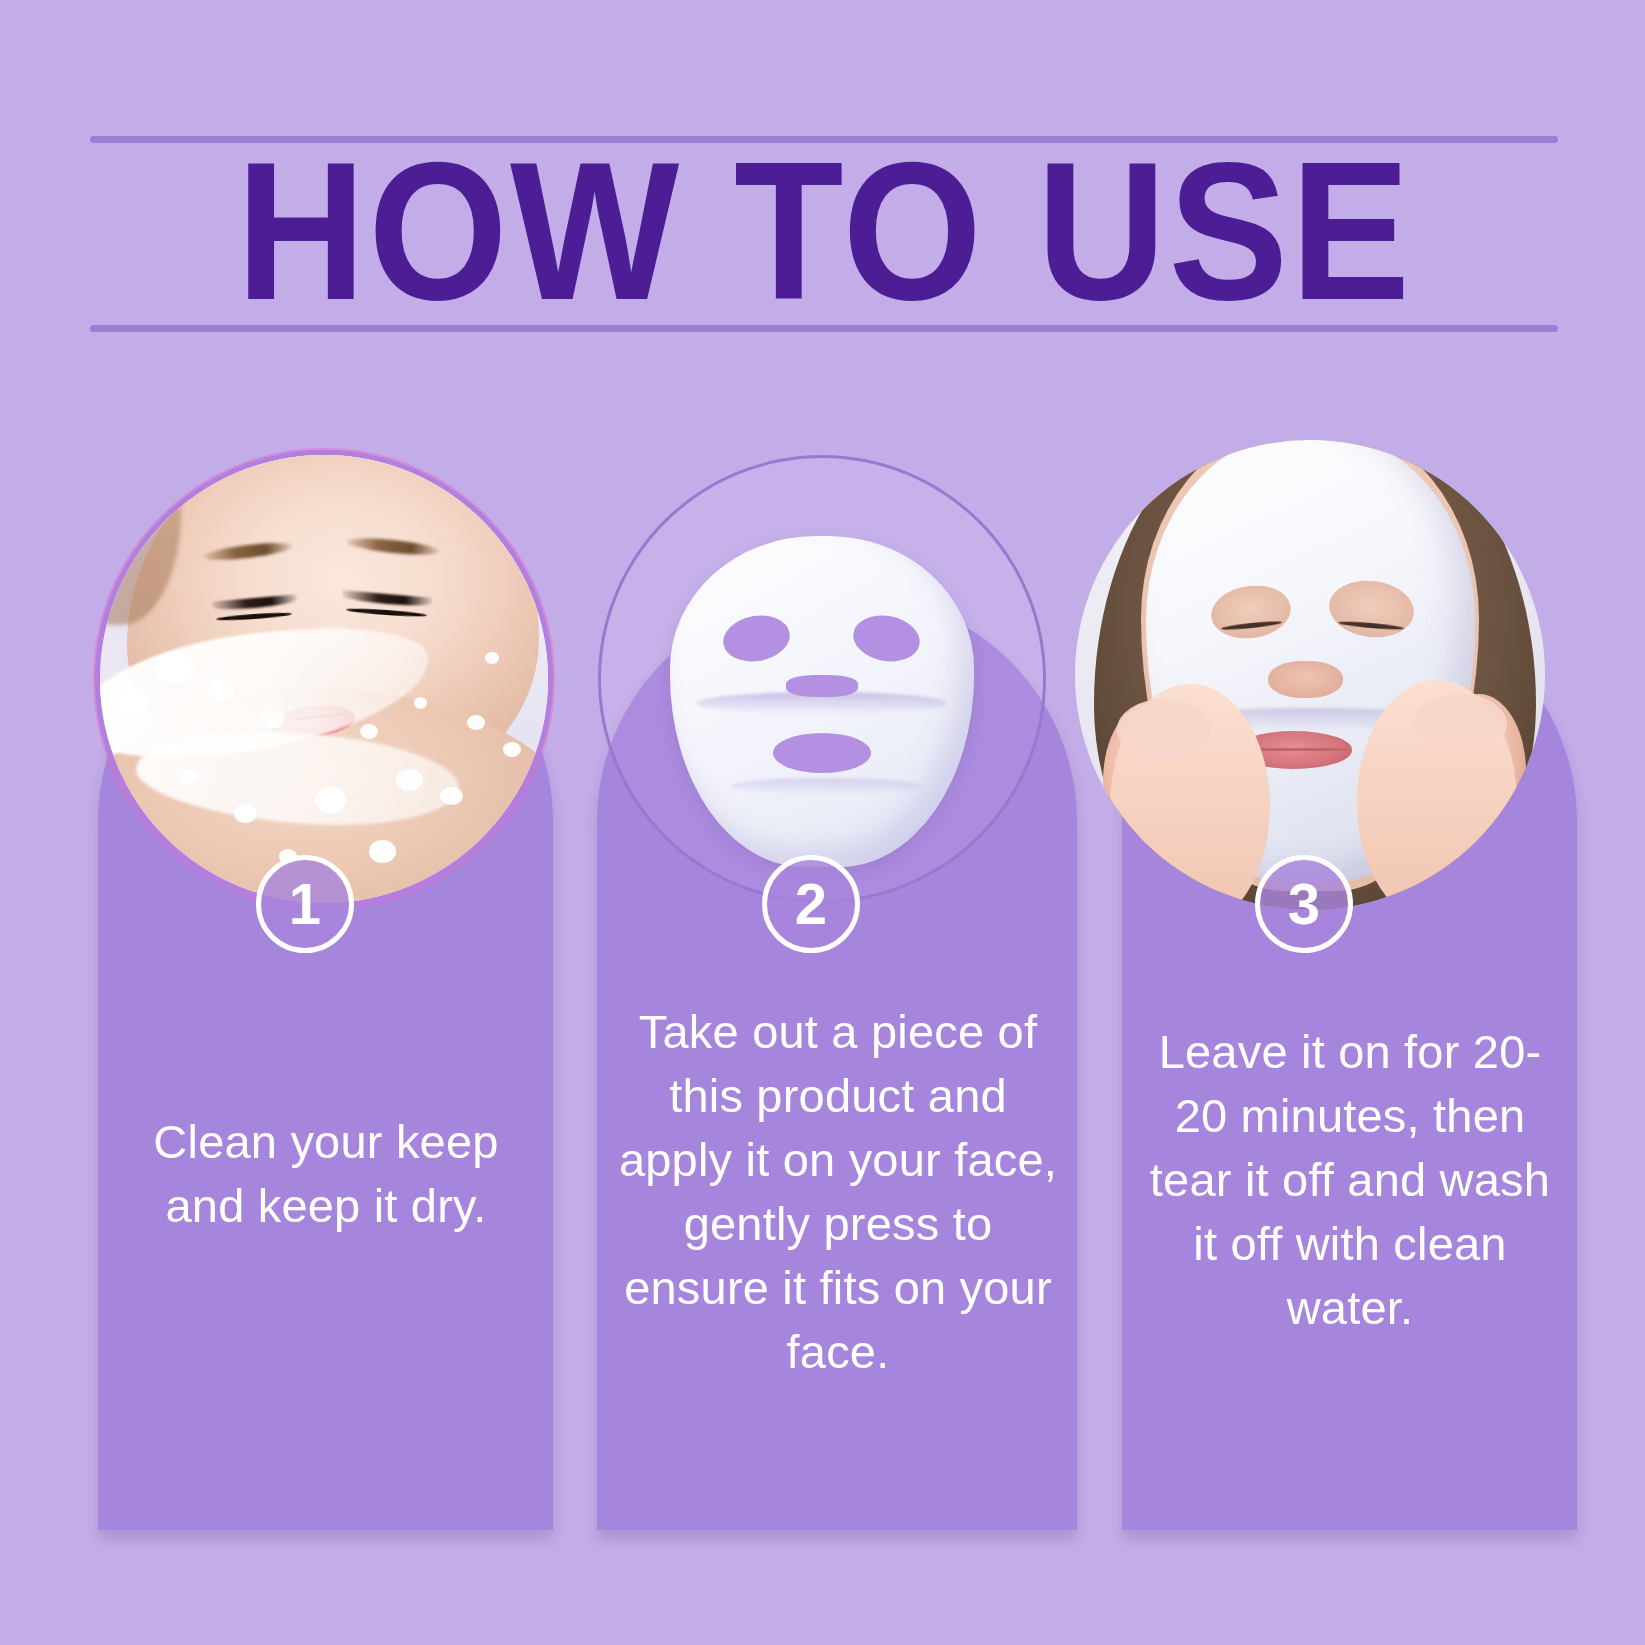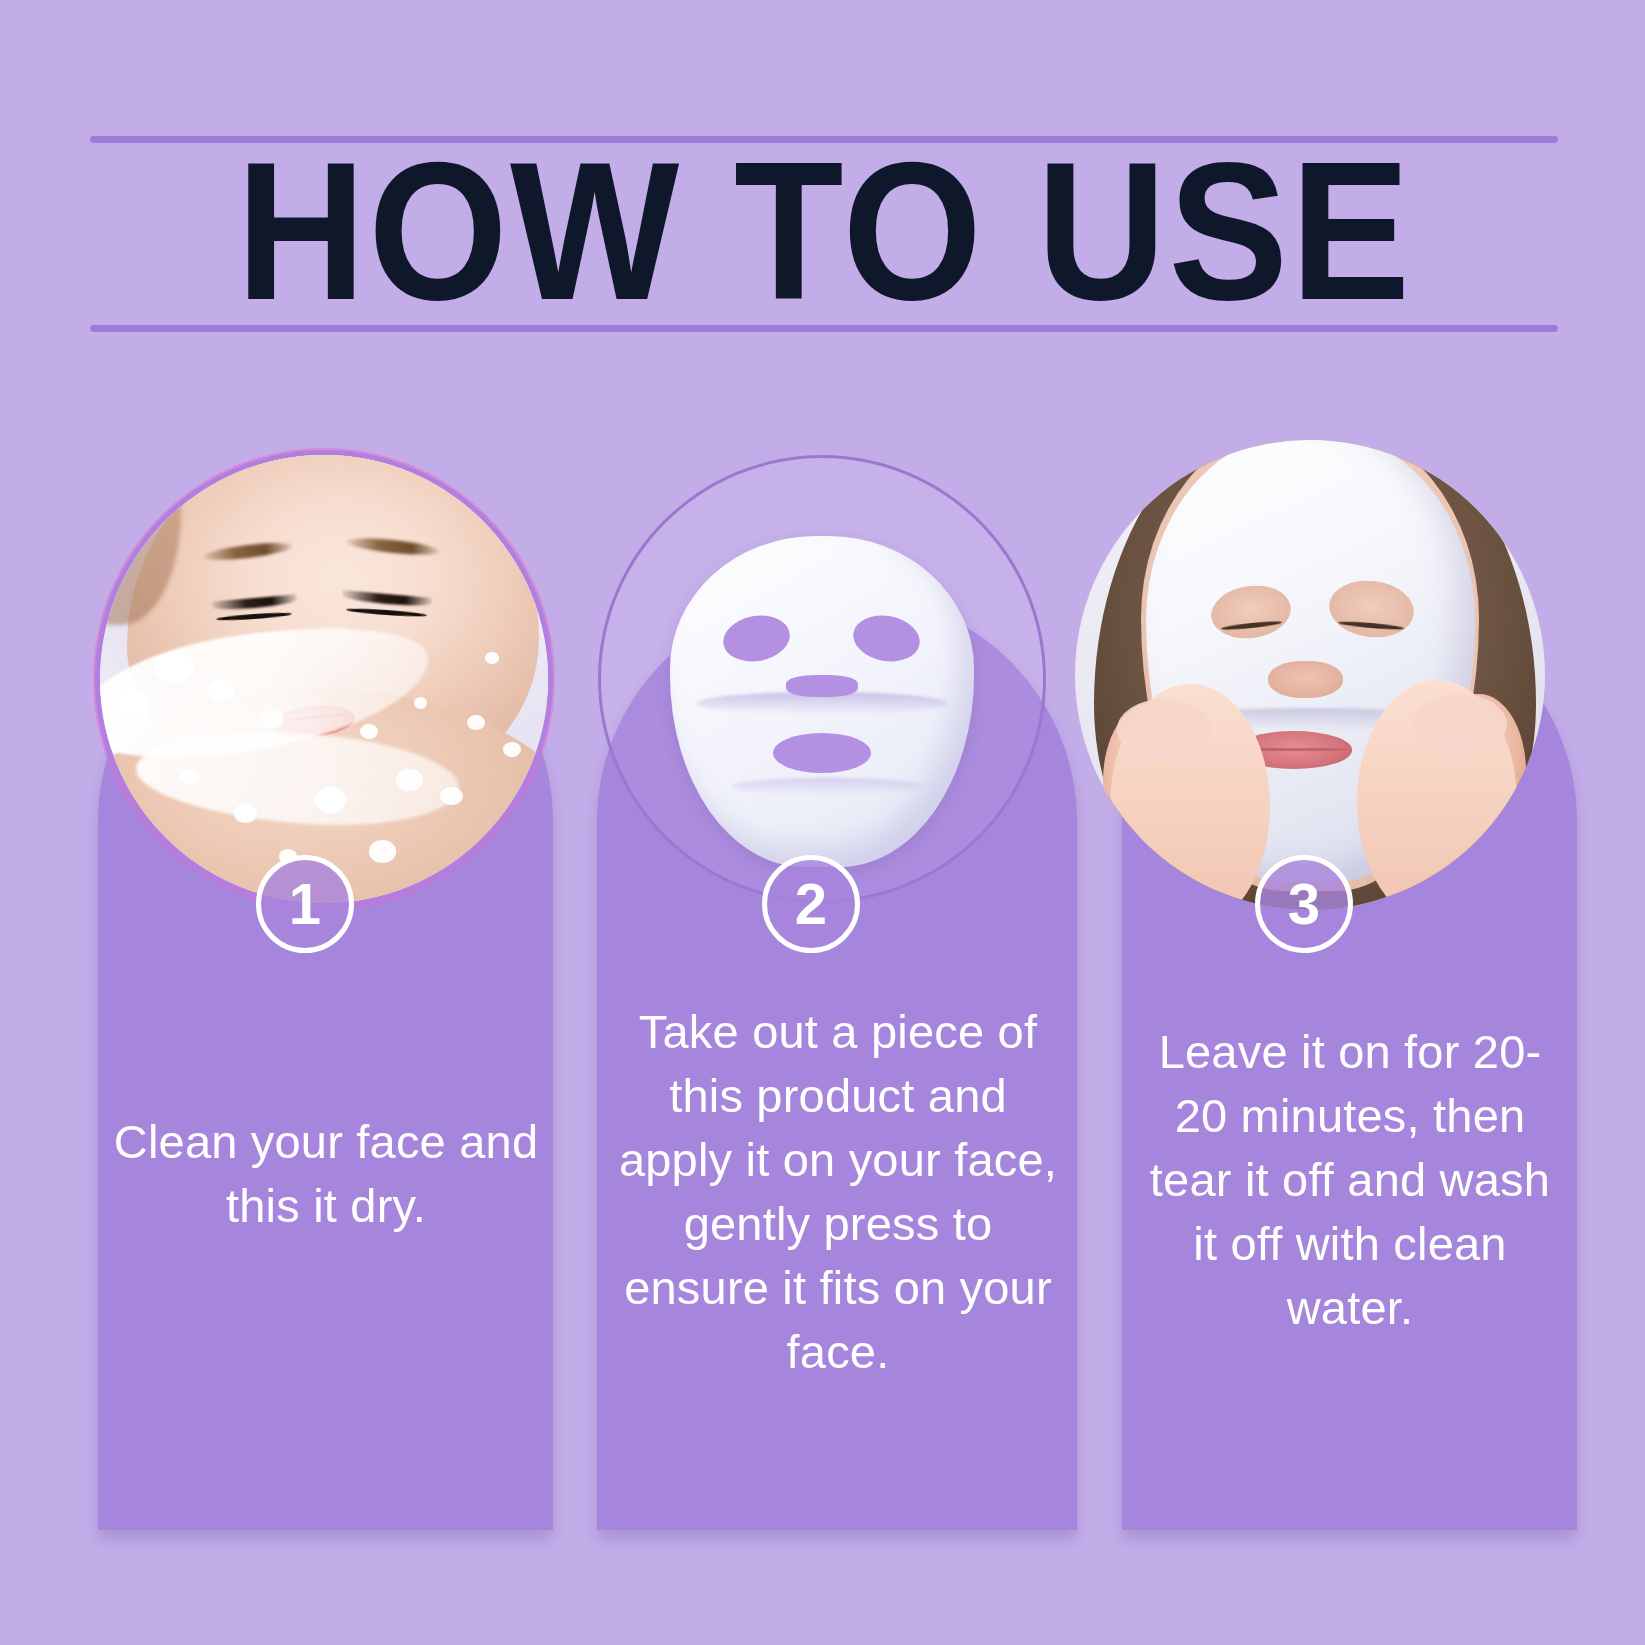--- a/index.html
+++ b/index.html
@@ -17,21 +17,21 @@
   .rule.top{top:0;}
   .rule.bottom{bottom:0;}
   .title{
     position:absolute;left:0;right:0;top:50%;transform:translateY(-50%);
     text-align:center;
     font-family:"Liberation Sans Narrow","Liberation Sans","DejaVu Sans Condensed",sans-serif;
     font-weight:700;
     font-size:152px;
     line-height:150px;
     letter-spacing:2px;
-    color:#0f172a;
+    color:#4c1d95;
     white-space:nowrap;
     transform-origin:center;
   }
   .title-inner{display:inline-block;transform:translateY(-4px) scaleX(1.18) scaleY(1.30);}
 
   
   .card{
     position:absolute;
     top:595px;
     height:935px;
@@ -242,21 +242,21 @@
       <div class="blob" style="left:76%;top:74%;width:5%;height:4.2%;"></div>
       <div class="blob" style="left:60%;top:86%;width:6%;height:5%;"></div>
       <div class="blob" style="left:40%;top:88%;width:4%;height:3.4%;"></div>
       <div class="blob" style="left:86%;top:44%;width:3%;height:2.6%;"></div>
       <div class="blob" style="left:90%;top:64%;width:4%;height:3.4%;"></div>
     </div>
   </div>
   <div class="badge b1">
     <span>1</span>
   </div>
-  <div class="ctext t1">Clean your face and this it dry.</div>
+  <div class="ctext t1">Clean your keep and keep it dry.</div>
 
   <div class="media m2">
     <div class="photo p2-wrap">
       <div class="p2-mask"></div>
       <div class="p2-hole eye-l"></div>
       <div class="p2-hole eye-r"></div>
       <div class="p2-slit"></div>
       <div class="p2-fold"></div>
       <div class="p2-hole mouth"></div>
       <div class="p2-fold2"></div>

